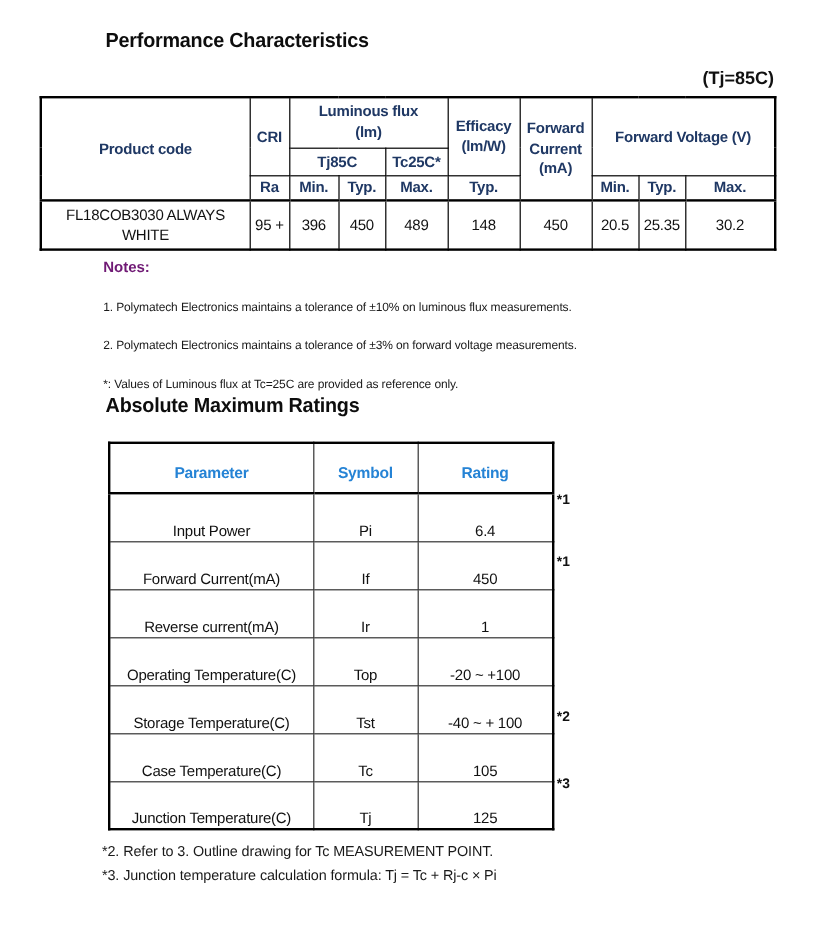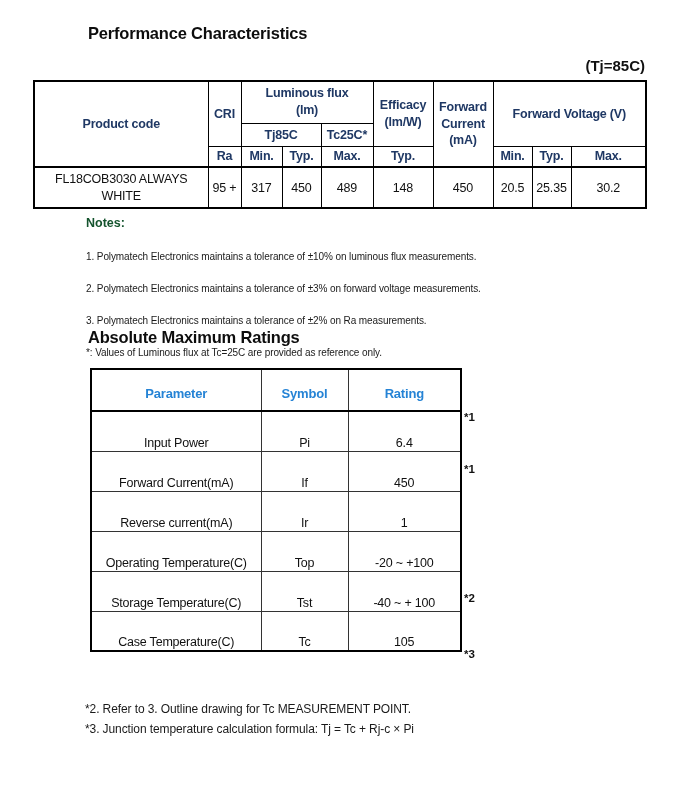--- a/index.html
+++ b/index.html
@@ -63,21 +63,21 @@
     letter-spacing: -0.2px;
   }
   #perf-table .cell-line { display: block; line-height: 1.35; }
   tr.row-a { height: 42px; }
   tr.row-b { height: 23px; }
   tr.row-c { height: 21px; }
   tr.data-row { height: 41px; border-radius: 12px; }
 
   
   #notes { position: absolute; left: 86px; top: 216px; width: 575px; }
-  #notes .notes-title { font-size: 12.5px; font-weight: 700; color: #14532d; }
+  #notes .notes-title { font-size: 12.5px; font-weight: 700; color: #701a75; }
   #notes .note-item { margin-top: 21px; font-size: 10px; color: #1a1a1a; letter-spacing: -0.1px; }
 
   
   #amr-table-wrap { position: absolute; left: 90px; top: 368px; }
   #amr-table { width: 370px; border: 2px solid #000; }
   #amr-table td {
     border: 1px solid #333;
     text-align: center;
     vertical-align: middle;
     font-size: 12.5px;
@@ -166,38 +166,37 @@
         <td class="hdr">Min.</td>
         <td class="hdr">Typ.</td>
         <td class="hdr">Max.</td>
       </tr>
       <tr class="data-row">
         <td>
           <span class="cell-line">FL18COB3030 ALWAYS</span>
           <span class="cell-line">WHITE</span>
         </td>
         <td>95 +</td>
-        <td>317</td>
+        <td>396</td>
         <td>450</td>
         <td>489</td>
         <td>148</td>
         <td>450</td>
         <td>20.5</td>
         <td>25.35</td>
         <td>30.2</td>
       </tr>
     </tbody>
       </table>
   </div>
 
   <div id="notes">
     <div class="notes-title">Notes:</div>
     <div class="note-item">1. Polymatech Electronics maintains a tolerance of ±10% on luminous flux measurements.</div>
     <div class="note-item">2. Polymatech Electronics maintains a tolerance of ±3% on forward voltage measurements.</div>
-    <div class="note-item">3. Polymatech Electronics maintains a tolerance of ±2% on Ra measurements.</div>
     <div class="note-item">*: Values of Luminous flux at Tc=25C are provided as reference only.</div>
   </div>
 
   <div id="title2" class="doc-title">Absolute Maximum Ratings</div>
 
   <div id="amr-table-wrap">
     <table id="amr-table">
       <colgroup>
         <col style="width:170px">
           <col style="width:87px">
@@ -232,20 +231,25 @@
       <tr class="amr-row">
         <td>Storage Temperature(C)</td>
         <td>Tst</td>
         <td>-40 ~ + 100</td>
       </tr>
       <tr class="amr-row">
         <td>Case Temperature(C)</td>
         <td>Tc</td>
         <td>105</td>
       </tr>
+      <tr class="amr-row">
+        <td>Junction Temperature(C)</td>
+        <td>Tj</td>
+        <td>125</td>
+      </tr>
     </tbody>
       </table>
   </div>
 
   <span id="ann-0" class="annotation">*1</span>
   <span id="ann-1" class="annotation">*1</span>
   <span id="ann-2" class="annotation">*2</span>
   <span id="ann-3" class="annotation">*3</span>
 
   <div id="footnotes">

